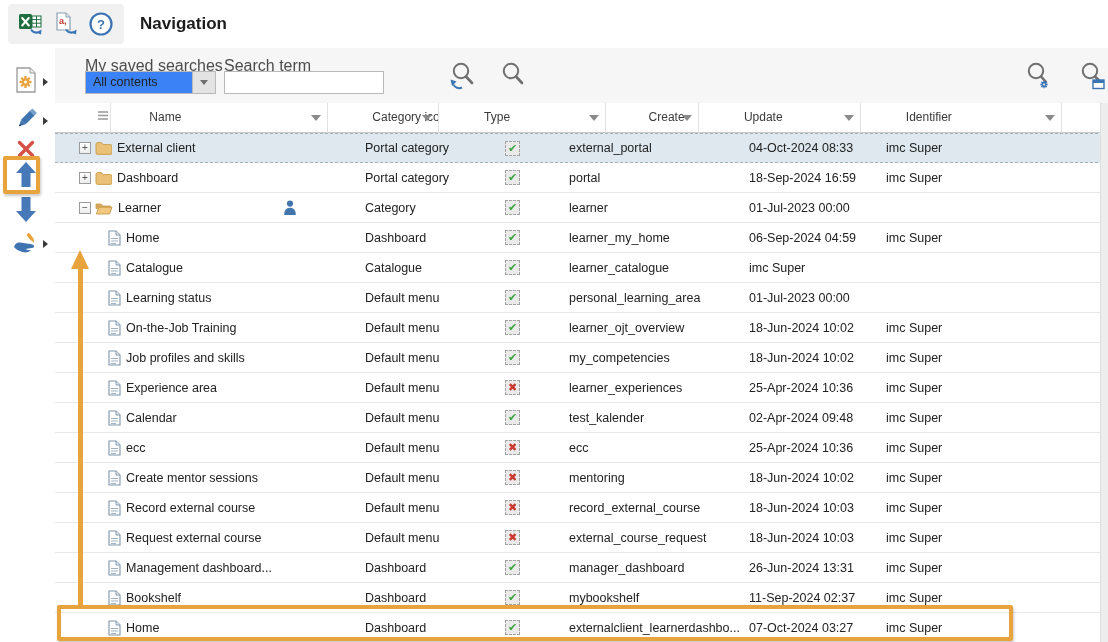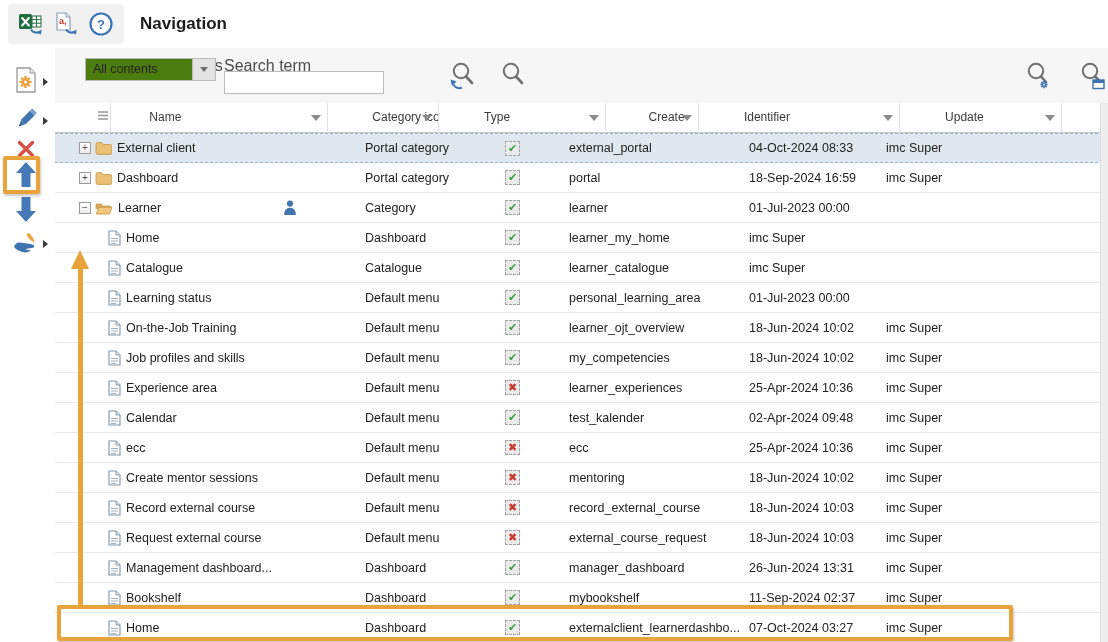--- a/index.html
+++ b/index.html
@@ -19,21 +19,21 @@
   
   .sidebar { position:absolute; left:0; top:48px; width:55px; height:594px; background:#fff; }
   .side-btn { position:absolute; left:11px; width:30px; height:30px; display:flex;
     align-items:center; justify-content:center; cursor:pointer; }
   .submenu-arrow { position:absolute; left:43px; width:0; height:0;
     border-left:5px solid #3a3a3a; border-top:4px solid transparent; border-bottom:4px solid transparent; }
 
   
   .toolbar { position:absolute; left:55px; top:48px; width:1053px; height:55px; background:#f6f6f6; overflow:hidden; }
   .tb-label { position:absolute; top:9px; font-size:16px; color:#4c4c4c; }
-  .dropdown { position:absolute; left:30px; top:10px; width:131px; height:23px; background:#4d7c0f;
+  .dropdown { position:absolute; left:30px; top:23px; width:131px; height:23px; background:#3b82f6;
     border:1px solid #b9b9b9; display:flex; cursor:pointer; }
   .dropdown .dd-text { flex:1; font-size:12.5px; color:#222; line-height:21px; padding-left:7px;
     white-space:nowrap; overflow:hidden; }
   .dropdown .dd-btn { width:23px; background:#e3e3e3; border-left:1px solid #b9b9b9;
     display:flex; align-items:center; justify-content:center; }
   .tri-down { width:0; height:0; border-top:5px solid #6e6e6e;
     border-left:4px solid transparent; border-right:4px solid transparent; }
   .search-input { position:absolute; left:169px; top:23px; width:160px; height:23px;
     border:1px solid #b9b9b9; background:#fff; font-size:12.5px; padding:0 6px; color:#222; outline:none; }
   .tb-icon { position:absolute; top:62px; width:30px; height:32px; display:flex;
@@ -245,22 +245,22 @@
 
   <div class="table">
     <div class="thead" id="thead">
         <div class="th c0 p-name"><span class="drag-lines"><svg width="12" height="11" viewBox="0 0 12 11">
               <path d="M1 2h10M1 5.5h10M1 9h10" stroke="#999" stroke-width="1.6"></path>
             </svg></span></div>
         <div class="th c1 p-name"><span>Name</span><span class="filter"></span></div>
         <div class="th c2 p-cat"><span>Category icon</span><span class="filter"></span></div>
         <div class="th c3 p-std"><span>Type</span><span class="filter"></span></div>
         <div class="th c4 p-status"><span>Create</span><span class="filter"></span></div>
+        <div class="th c6 p-std"><span>Update</span><span class="filter"></span></div>
         <div class="th c5 p-std"><span>Identifier</span><span class="filter"></span></div>
-        <div class="th c6 p-std"><span>Update</span><span class="filter"></span></div>
         <div class="th c7 p-std"><span>Last edited by</span></div>
       </div>
     <div id="tbody">
         <div class="tr selected">
           <div class="td c0"></div>
           <div class="td c1 p-name">
             <span class="expand-box">+</span>
             <span class="name-icon">
               <svg width="17" height="14" viewBox="0 0 17 14">
                 <path d="M1 3.2 q0-1.6 1.6-1.6 h4 l1.6 2 h7.2 q1.6 0 1.6 1.6 v6.6 q0 1.6-1.6 1.6 h-12.8 q-1.6 0-1.6-1.6 z" fill="#eac176" stroke="#c79b48" stroke-width="0.9"></path>
@@ -365,20 +365,23 @@
           <div class="td c2 p-cat"></div>
           <div class="td c3 p-std">
             <span>Dashboard</span>
           </div>
           <div class="td c4 p-status">
             <span class="status-box active">✔</span>
           </div>
           <div class="td c5 p-std">
             <span>learner_my_home</span>
           </div>
+          <div class="td c6 p-std">
+            <span>06-Sep-2024 04:59</span>
+          </div>
           <div class="td c7 p-std">
             <span>imc Super</span>
           </div>
         </div>
         <div class="tr">
           <div class="td c0"></div>
           <div class="td c1 p-name">
             <span class="lvl1-indent"></span>
             <span class="name-icon">
               <svg width="13" height="16" viewBox="0 0 13 16">

